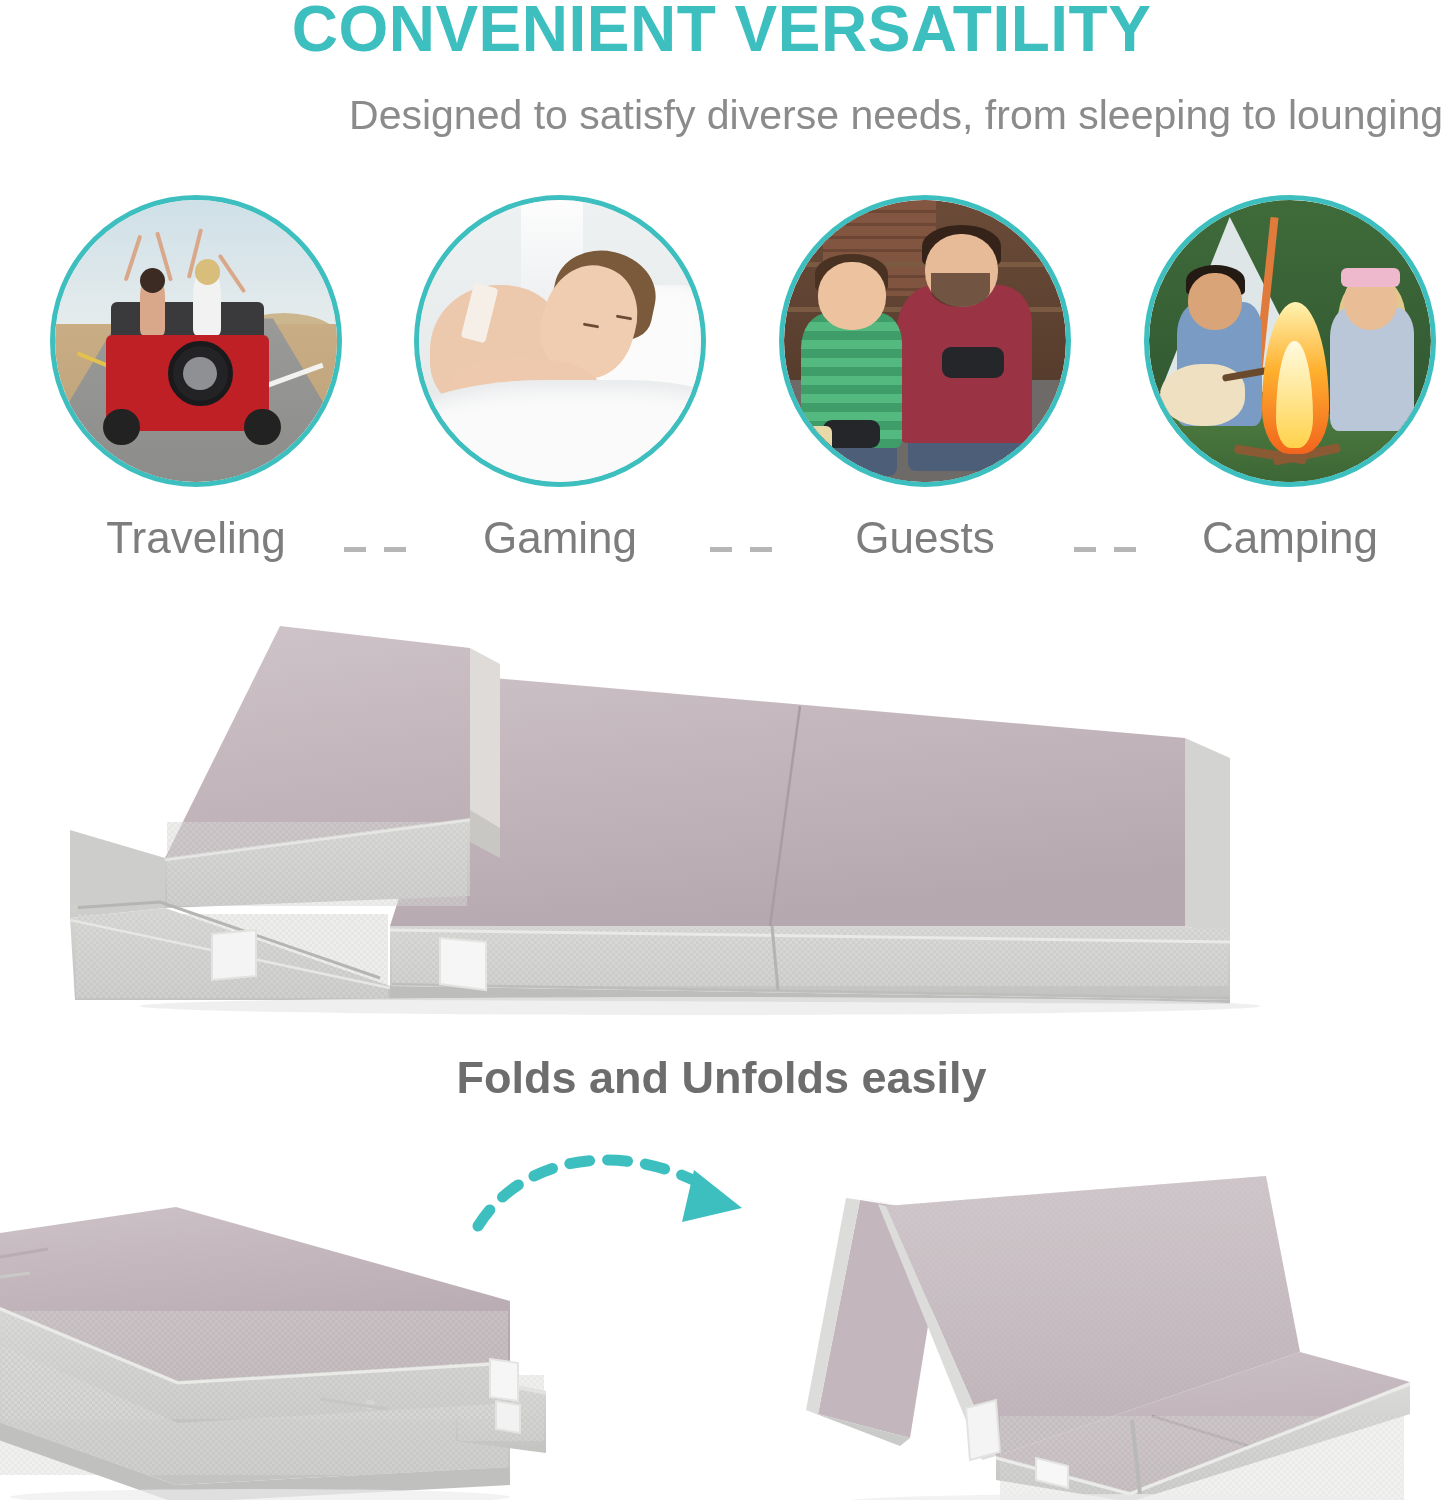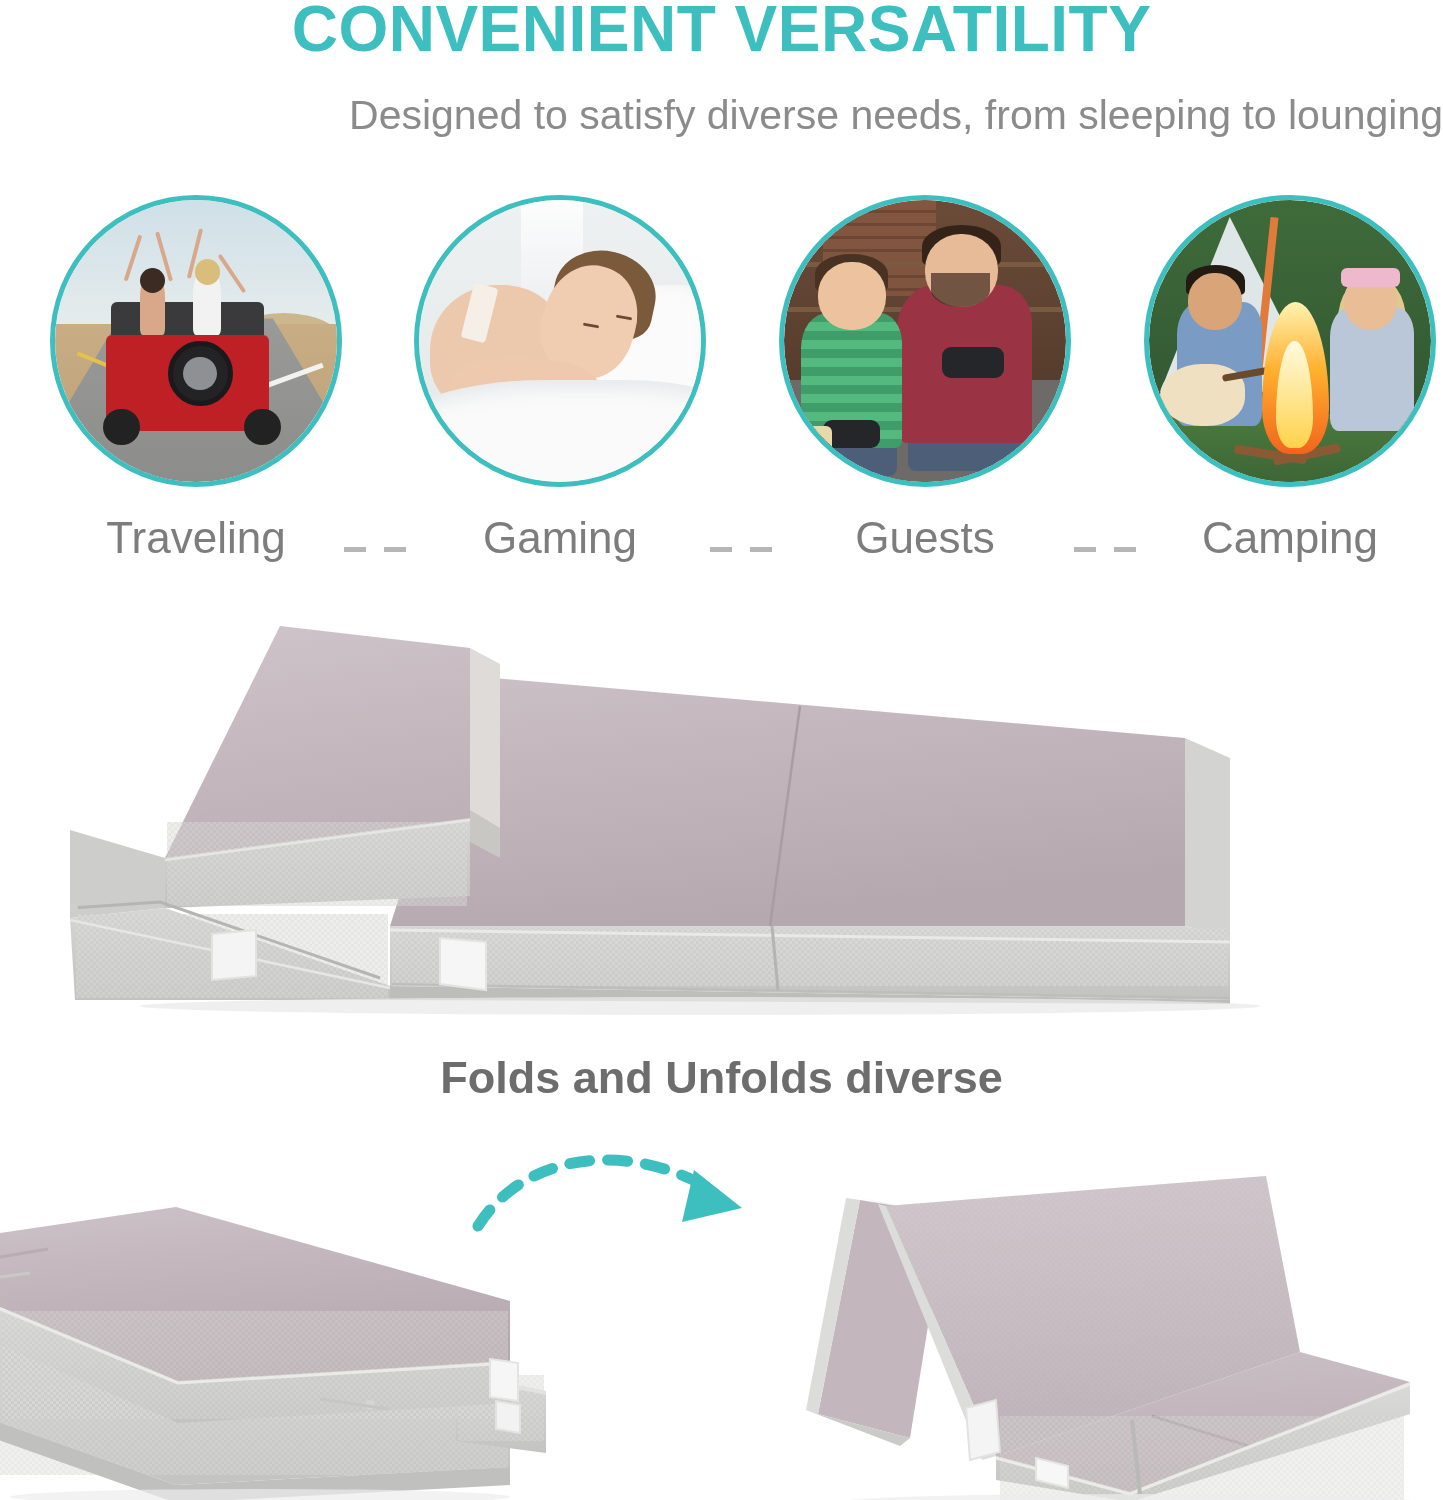--- a/index.html
+++ b/index.html
@@ -347,21 +347,21 @@
       <polygon points="212,326 256,322 256,368 212,372" fill="#f4f4f4" stroke="#e2e2e0" stroke-width="2"></polygon>
     </g>
     <g>
       <polygon points="440,330 486,334 486,382 440,376" fill="#f6f6f6" stroke="#e4e4e2" stroke-width="2"></polygon>
     </g>
 
     <ellipse cx="700" cy="398" rx="560" ry="9" fill="#e9e9e9" opacity="0.75"></ellipse>
   </svg>
 </div>
 
-<div class="mid-title">Folds and Unfolds diverse</div>
+<div class="mid-title">Folds and Unfolds easily</div>
 
 <div class="arrow-wrap">
   <svg width="320" height="120" viewBox="0 0 320 120">
     <path d="M8,96 C52,26 150,10 235,56" fill="none" stroke="#3EBFBF" stroke-width="11" stroke-linecap="round" stroke-dasharray="20 18"></path>
     <polygon points="224,40 272,78 212,92" fill="#3EBFBF"></polygon>
   </svg>
 </div>
 
 <div class="bottom">
 

